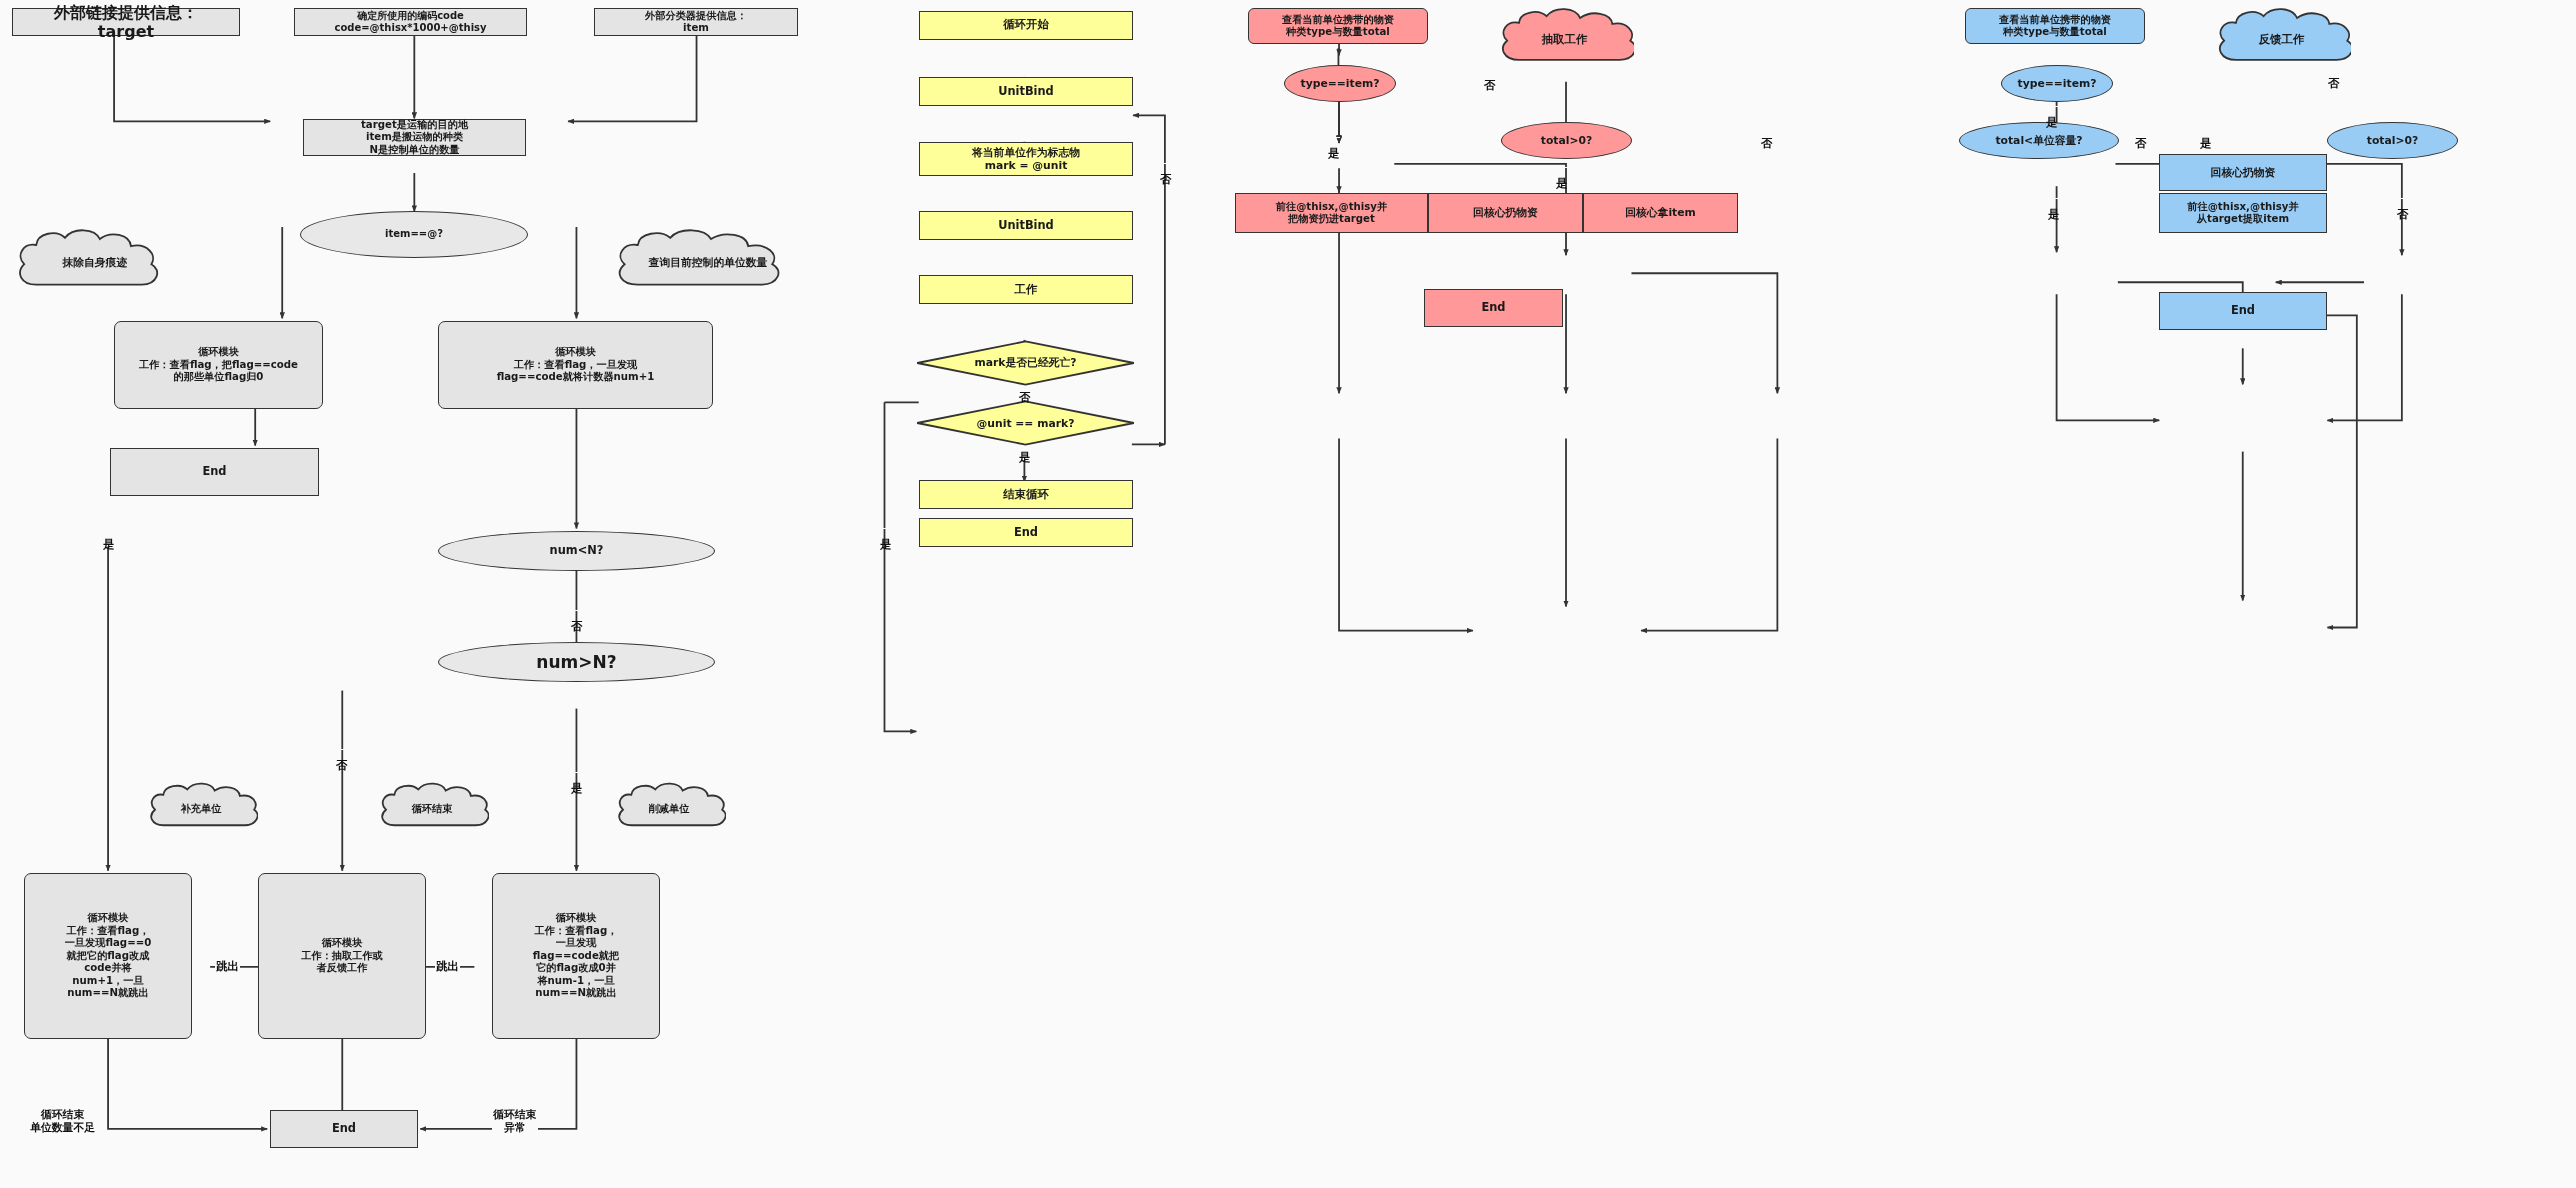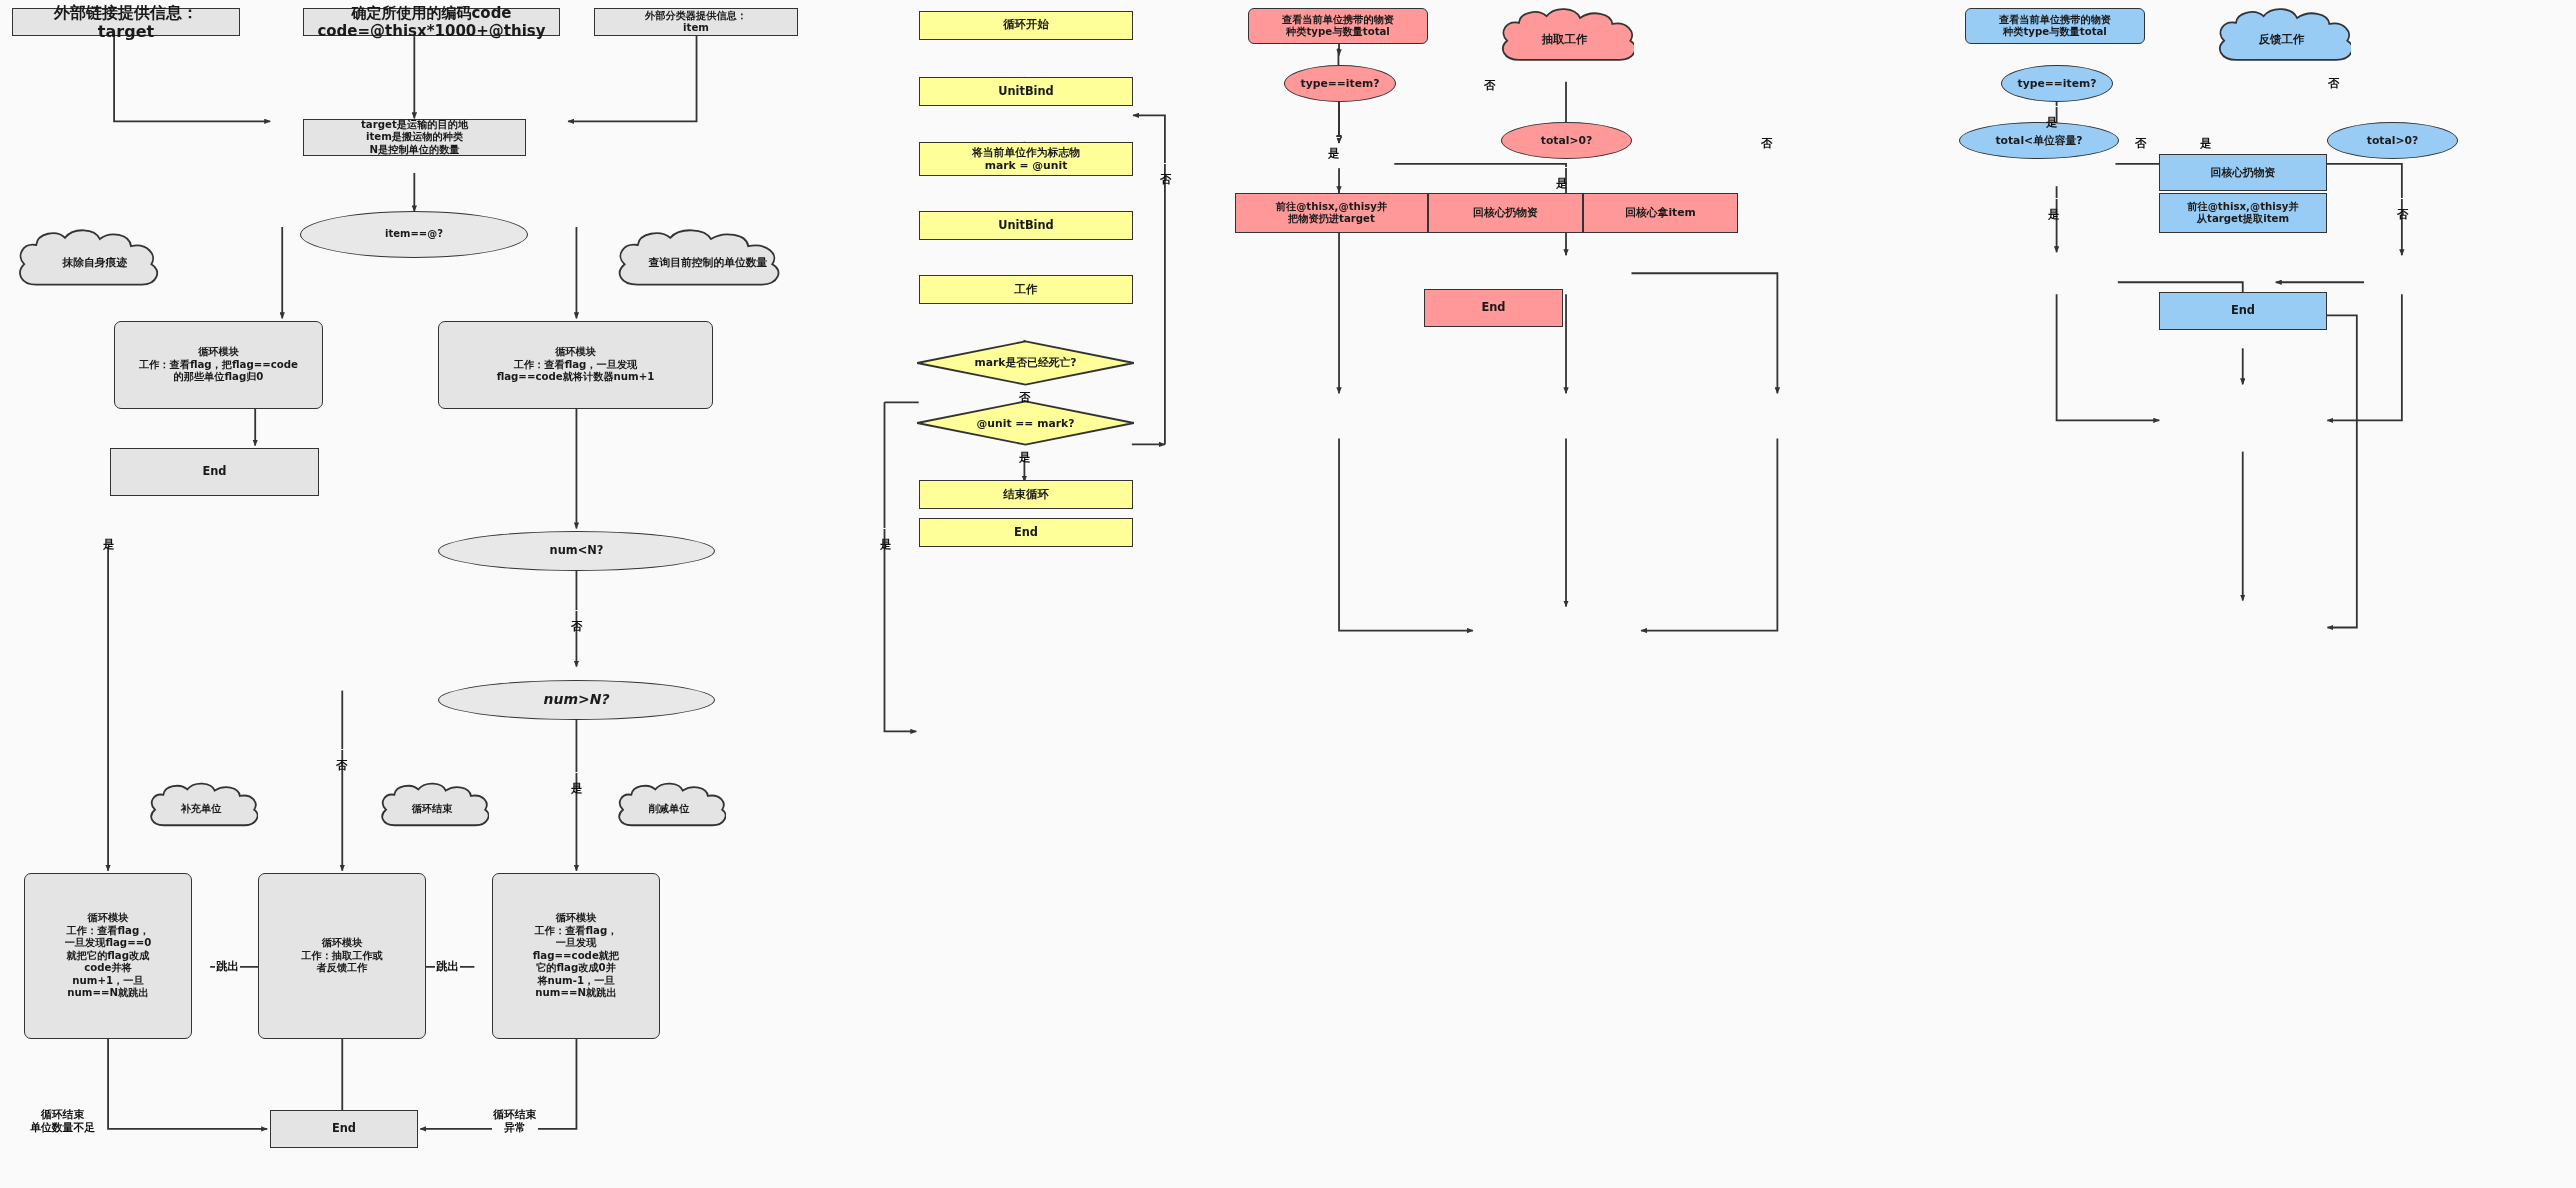--- a/index.html
+++ b/index.html
@@ -119,21 +119,21 @@
       <path d="M4000,490 L4000,700 L3876,700"></path>
       <path d="M3735,580 L3735,640"></path>
       <path d="M3735,752 L3735,1000"></path>
       <path d="M3875,525 L3925,525 L3925,1045 L3876,1045"></path>
     </g>
   </svg>
 
   <div class="node g-rect" style="left:12px;top:8.4px;width:228px;height:28px;font-size:16px;padding:2.4px 3.6px;">外部链接提供信息：
 target</div>
 
-  <div class="node g-rect" style="left:303px;top:8.4px;width:257px;height:28px;font-size:15px;padding:2.4px 3.6px;">确定所使用的编码code
+  <div class="node g-rect" style="left:294px;top:8.4px;width:233px;height:28px;font-size:10px;padding:2.4px 3.6px;">确定所使用的编码code
 code=@thisx*1000+@thisy</div>
 
   <div class="node g-rect" style="left:594px;top:8.4px;width:204px;height:28px;font-size:10.2px;padding:2.4px 3.6px;">外部分类器提供信息：
 item</div>
 
   <div class="node g-rect" style="left:303px;top:119px;width:223px;height:37px;font-size:10.2px;padding:1.2px 3.6px;">target是运输的目的地
 item是搬运物的种类
 N是控制单位的数量</div>
 
   <div class="node g-ell" style="left:300px;top:211px;width:228px;height:47px;font-size:10px;">item==@?</div>
@@ -159,21 +159,21 @@
 的那些单位flag归0</div>
 
   <div class="node g-rect" style="left:110px;top:448px;width:209px;height:48px;font-size:11.4px;">End</div>
 
   <div class="node g-round" style="left:438px;top:321px;width:275px;height:88px;font-size:10.2px;padding:2.4px 4.8px;">循环模块
 工作：查看flag，一旦发现
 flag==code就将计数器num+1</div>
 
   <div class="node g-ell" style="left:438px;top:531px;width:277px;height:40px;font-size:11.4px;">num&lt;N?</div>
 
-  <div class="node g-ell" style="left:438px;top:680px;width:277px;height:40px;font-size:14px;font-style:italic;">num&gt;N?</div>
+  <div class="node g-ell" style="left:438px;top:642px;width:277px;height:40px;font-size:17px;">num&gt;N?</div>
 
   <div class="cloud" style="left:144px;top:781px;width:114px;height:55px;font-size:10.2px;">
     <svg width="114" height="55" viewBox="0 0 190 92">
       <path d="M32,74 C12,74 6,58 18,48 C6,36 16,20 32,23 C34,8 60,3 72,14 C84,0 112,2 118,16
                C134,6 158,10 160,25 C180,21 192,36 184,48 C196,56 188,74 168,74 Z" fill="#e4e4e4" stroke="#333" stroke-width="3"></path>
     </svg>
     <span class="ctext">补充单位</span>
   </div>
 
   <div class="cloud" style="left:375px;top:781px;width:114px;height:55px;font-size:10.2px;">

